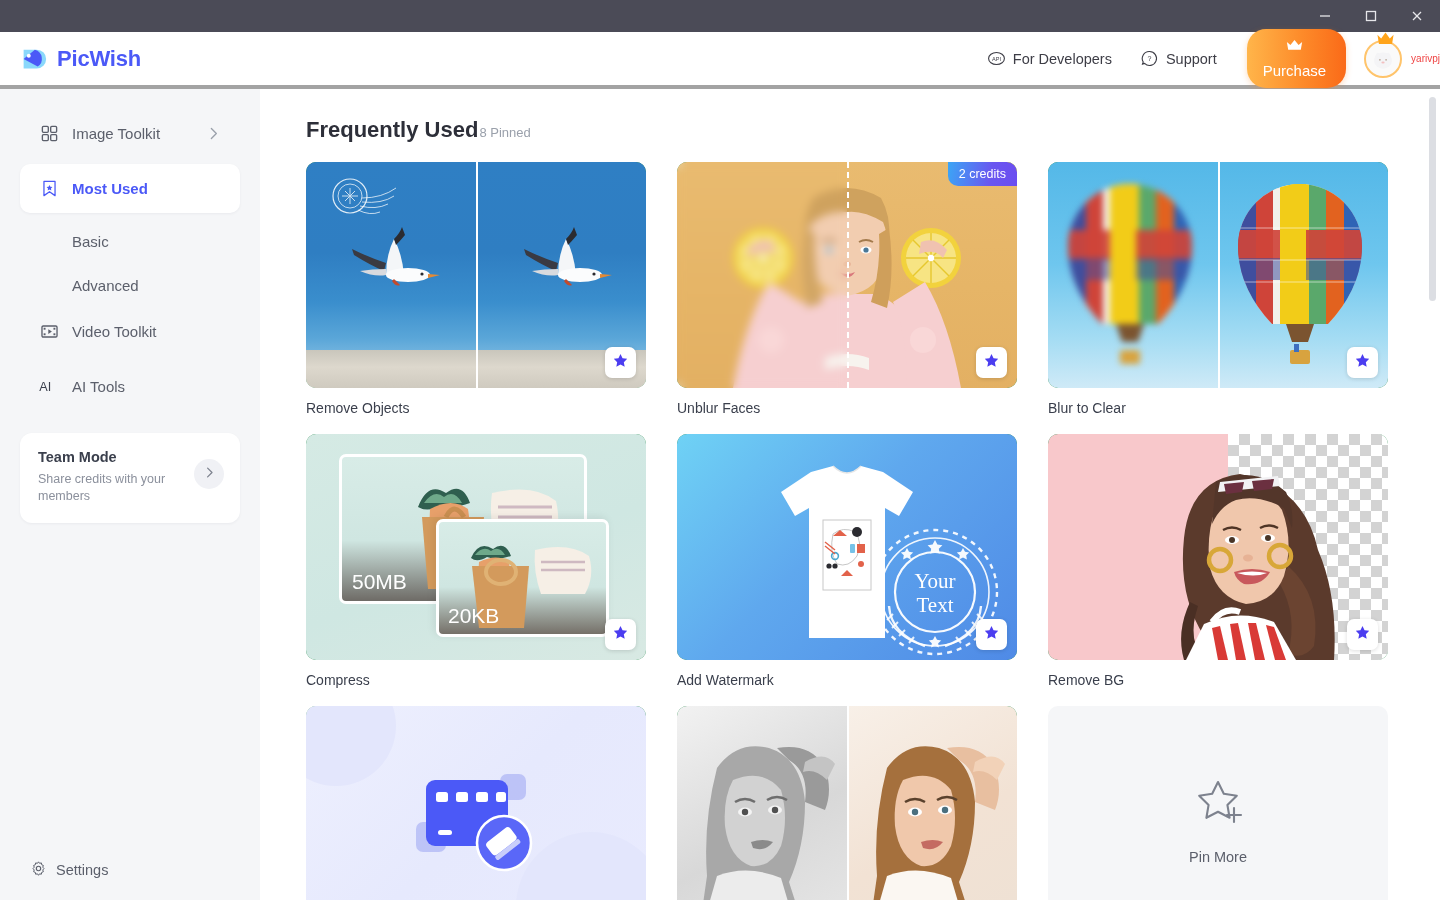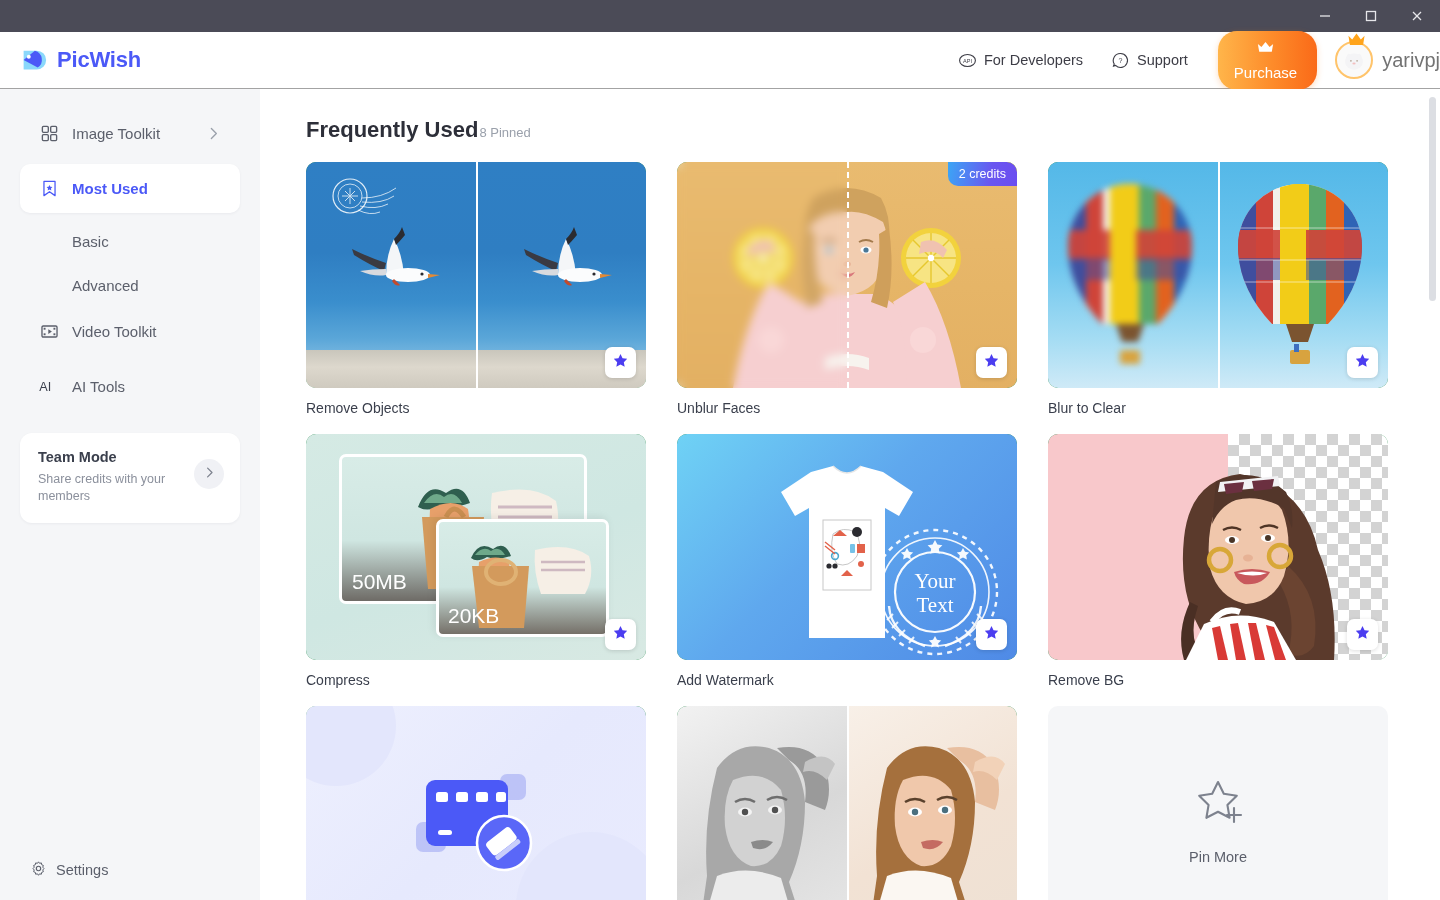--- a/index.html
+++ b/index.html
@@ -23,21 +23,21 @@
     color: #e6e6ea;
   }
   .win-btn svg { display:block; }
 
   
   .header {
     position: absolute; top: 32px; left: 0;
     width: 1440px; height: 57px;
     background: #ffffff;
     display: flex; align-items: center;
-    border-bottom: 1px solid #a3a3a3;
+    border-bottom: 4px solid #a3a3a3;
   }
   .brand {
     display: flex; align-items: center; gap: 9px;
     margin-left: 18px;
   }
   .brand-logo { width: 30px; height: 30px; display:block; }
   .brand-name {
     font-size: 22px; font-weight: bold;
     color: #4b59f7; letter-spacing: -0.2px;
   }
@@ -61,21 +61,21 @@
     flex-direction: column;
   }
   .avatar-wrap { position: relative; width: 38px; height: 38px; }
   .avatar {
     width: 38px; height: 38px; border-radius: 50%;
     border: 2px solid #ffc46b; background: #fafafa;
     display:flex; align-items:center; justify-content:center;
     overflow: hidden;
   }
   .crown { position: absolute; top: -9px; left: 12px; }
-  .user-name { font-size: 20px; color: #737373; margin-left: 9px; }
+  .user-name { font-size: 10px; color: #ef4444; margin-left: 9px; }
 
   
   .sidebar {
     position: absolute; top: 89px; left: 0;
     width: 260px; height: 811px;
     background: #f5f6f8;
   }
   .nav { padding: 20px 20px 0 20px; }
   .nav-item {
     display: flex; align-items: center;

